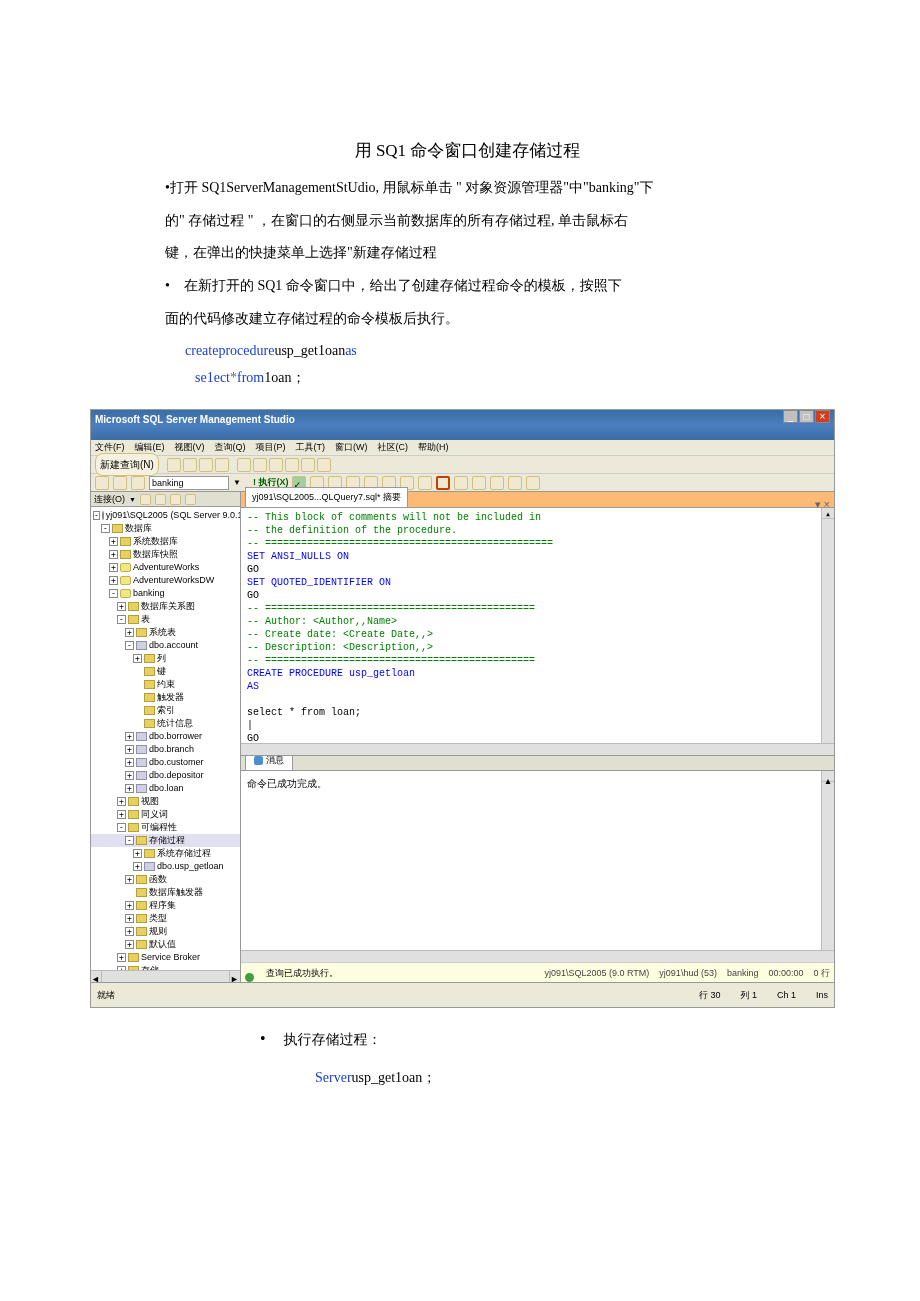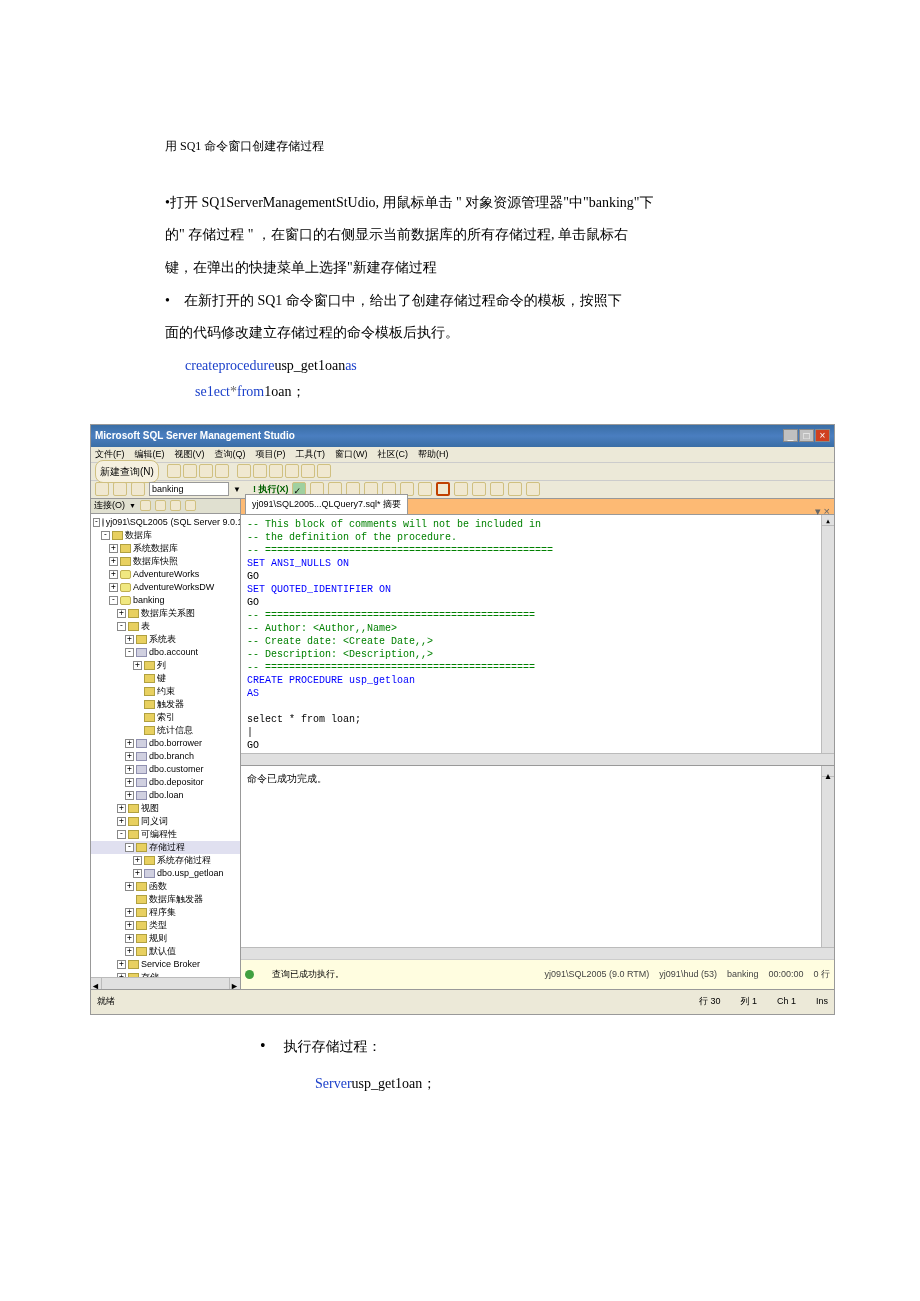--- a/index.html
+++ b/index.html
@@ -1,27 +1,27 @@
 <!DOCTYPE html>
 <html><head>
 <meta charset="utf-8">
 <style>
 *{margin:0;padding:0;box-sizing:border-box}
 body{font-family:"SimSun","Microsoft YaHei",serif;background:#fff;width:920px;margin:0 auto;font-size:14px;color:#000;line-height:1.9}
 .page{padding:135px 150px 50px 165px}
-.title{text-align:left;margin-bottom:32px;font-size:12px}
+.title{text-align:center;margin-bottom:8px;font-size:17px}
 .para{margin-bottom:6px;text-align:justify}
 .dot::before{content:"• ";font-size:16px}
 .code-blue{color:#1a3fca}
 .code-gray{color:#666}
 .indent1{padding-left:20px;}
 .indent2{padding-left:30px;margin-bottom:6px}
 
 .ssms{width:calc(100% + 140px);margin:18px -65px 16px -75px;border:1px solid #999;background:#ece9d8;font-family:"Tahoma","Microsoft YaHei",sans-serif;font-size:10px;color:#000;position:relative}
-.titlebar{height:22px;background:linear-gradient(#3a6ea5,#4a7ec0 50%,#3a6ea5);color:#fff;display:flex;align-items:center;padding:0 4px}
+.titlebar{height:30px;background:linear-gradient(#3a6ea5,#4a7ec0 50%,#3a6ea5);color:#fff;display:flex;padding:0 4px}
 .titlebar-text{flex:1;font-size:10px;font-weight:bold}
 .titlebar-btns{display:flex;gap:1px}
 .titlebar-btn{width:15px;height:13px;background:#c0c0c0;border:1px solid #888;display:flex;align-items:center;justify-content:center;font-size:10px;line-height:1}
 .titlebar-btn.close{background:#d04020;color:#fff}
 .menubar{height:16px;background:#ece9d8;display:flex;align-items:center;padding:0 4px;gap:10px;font-size:9px;border-bottom:1px solid #ccc}
 .toolbar{height:18px;background:#ece9d8;display:flex;align-items:center;padding:0 4px;gap:2px;border-bottom:1px solid #ccc}
 .tb-btn{width:14px;height:14px;background:#f0e8d0;border:1px solid #d0c080;border-radius:2px}
 .tb-sep{width:4px}
 .toolbar2{height:18px;background:#ece9d8;display:flex;align-items:center;padding:0 4px;gap:4px;font-size:9px;border-bottom:1px solid #999}
 .tb-input{width:80px;height:14px;border:1px solid #999;background:#fff;padding:0 2px;font-size:9px}
@@ -48,21 +48,21 @@
 .code-editor{flex:1.3;padding:3px 6px;font-family:"Courier New",monospace;font-size:10px;line-height:13px;overflow:hidden;border-bottom:1px solid #999;position:relative}
 .ce-green{color:#008000}
 .ce-blue{color:#0000ff}
 .ed-scroll{position:absolute;right:0;top:0;bottom:0;width:13px;background:#e0e0e0;border-left:1px solid #bbb}
 .ed-scroll-h{position:absolute;left:0;right:0;bottom:0;height:12px;background:#e0e0e0;border-top:1px solid #bbb}
 .msg-tab{height:15px;background:#e0e0d0;display:flex;align-items:flex-end;padding:0 4px;font-size:9px;border-bottom:1px solid #999}
 .msg-tab-item{padding:1px 8px;background:#fff;border:1px solid #999;border-bottom:none;display:flex;align-items:center;gap:3px}
 .msg-icon{width:9px;height:9px;background:#4a90d0;border-radius:2px;display:inline-block}
 .msg-body{flex:1;padding:3px 6px;font-size:10px;position:relative;overflow:hidden}
 .msg-body .ed-scroll{top:0}
-.status-exec{height:30px;background:#fffde0;border-top:1px solid #ccc;display:flex;align-items:center;padding:0 4px;font-size:9px;gap:18px}
+.status-exec{height:20px;background:#fffde0;border-top:1px solid #ccc;display:flex;align-items:flex-end;padding:0 4px;font-size:9px;gap:12px}
 .status-icon{width:9px;height:9px;background:#40a040;border-radius:50%}
 .status-right{margin-left:auto;display:flex;gap:10px;color:#444}
 .statusbar{height:23px;background:#ece9d8;border-top:1px solid #999;display:flex;align-items:center;padding:12px 6px;font-size:9px}
 .statusbar-right{margin-left:auto;display:flex;gap:20px}
 
 .post-bullets{padding-left:95px}
 .post-bullets .para{margin-bottom:10px}
 .post-indent{padding-left:55px}
 </style>
 </head>
@@ -362,20 +362,26 @@
             <div class="ce-blue">AS</div>
             <div class="">&nbsp;</div>
             <div class="">select * from loan;</div>
             <div class="">|</div>
             <div class="">   GO</div>
             <div class="ed-scroll">
               <div style="height:11px;border-bottom:1px solid #bbb;text-align:center">▴</div>
             </div>
             <div class="ed-scroll-h"></div>
           </div>
+        <div class="msg-tab">
+          <div class="msg-tab-item">
+              <span class="msg-icon"></span>
+              <span>消息</span>
+            </div>
+        </div>
         <div class="msg-body">
           <span>命令已成功完成。</span>
           <div class="ed-scroll">
               <div style="height:11px;border-bottom:1px solid #bbb;text-align:center">▴</div>
             </div>
           <div class="ed-scroll-h"></div>
         </div>
         <div class="status-exec">
           <span class="status-icon"></span>
           <span>查询已成功执行。</span>

